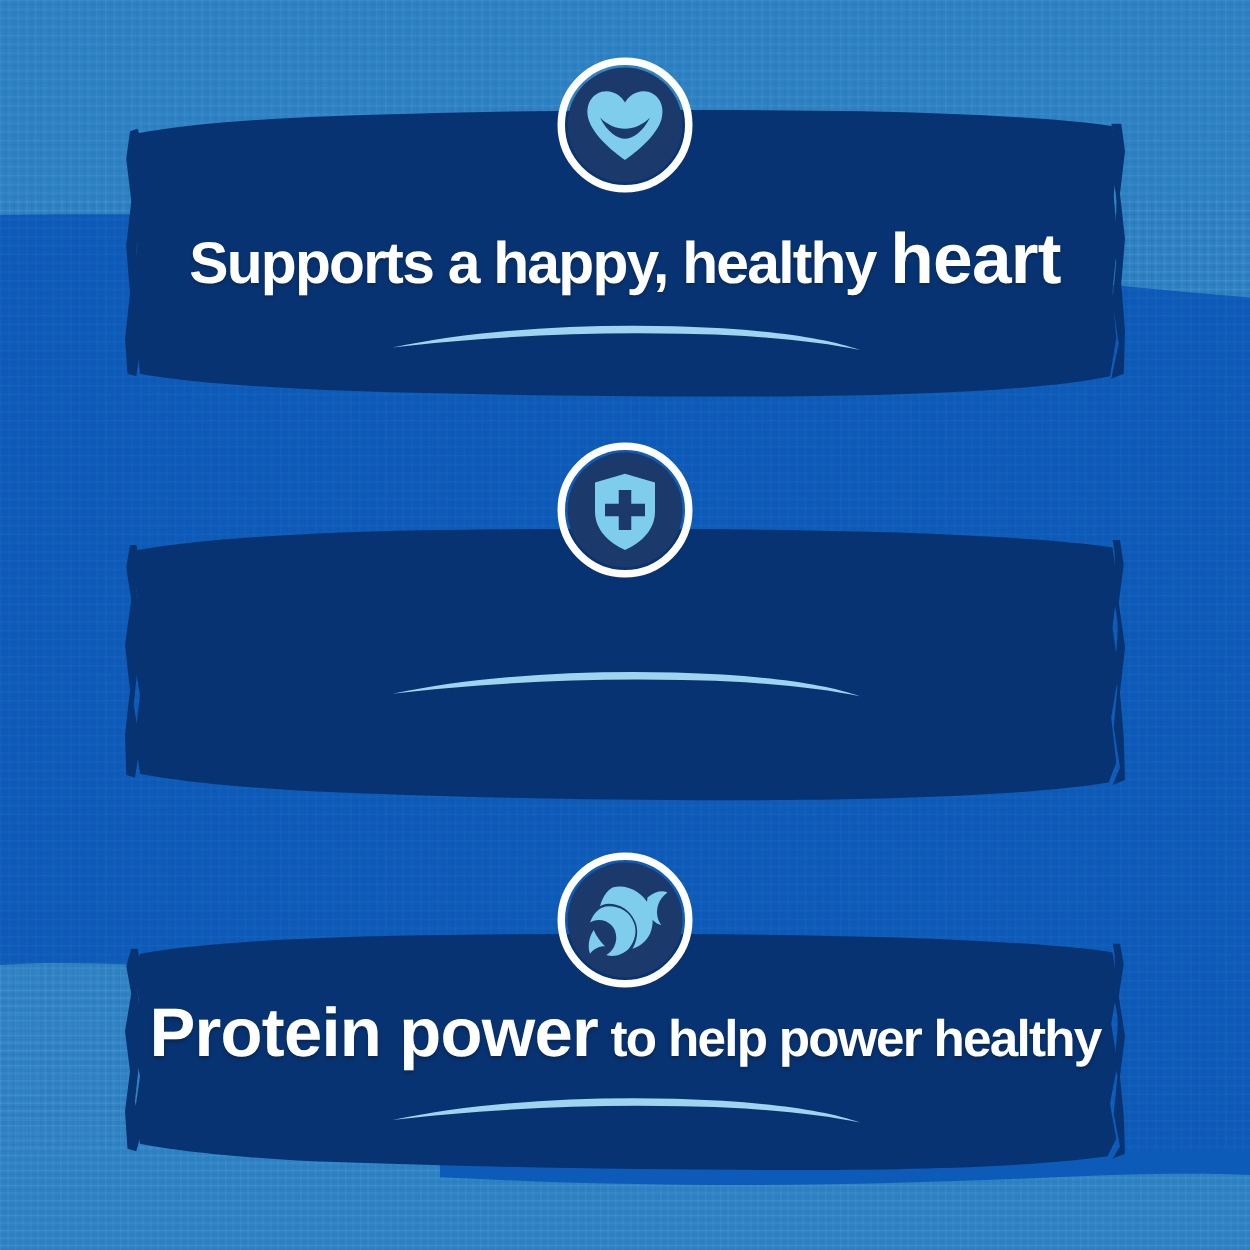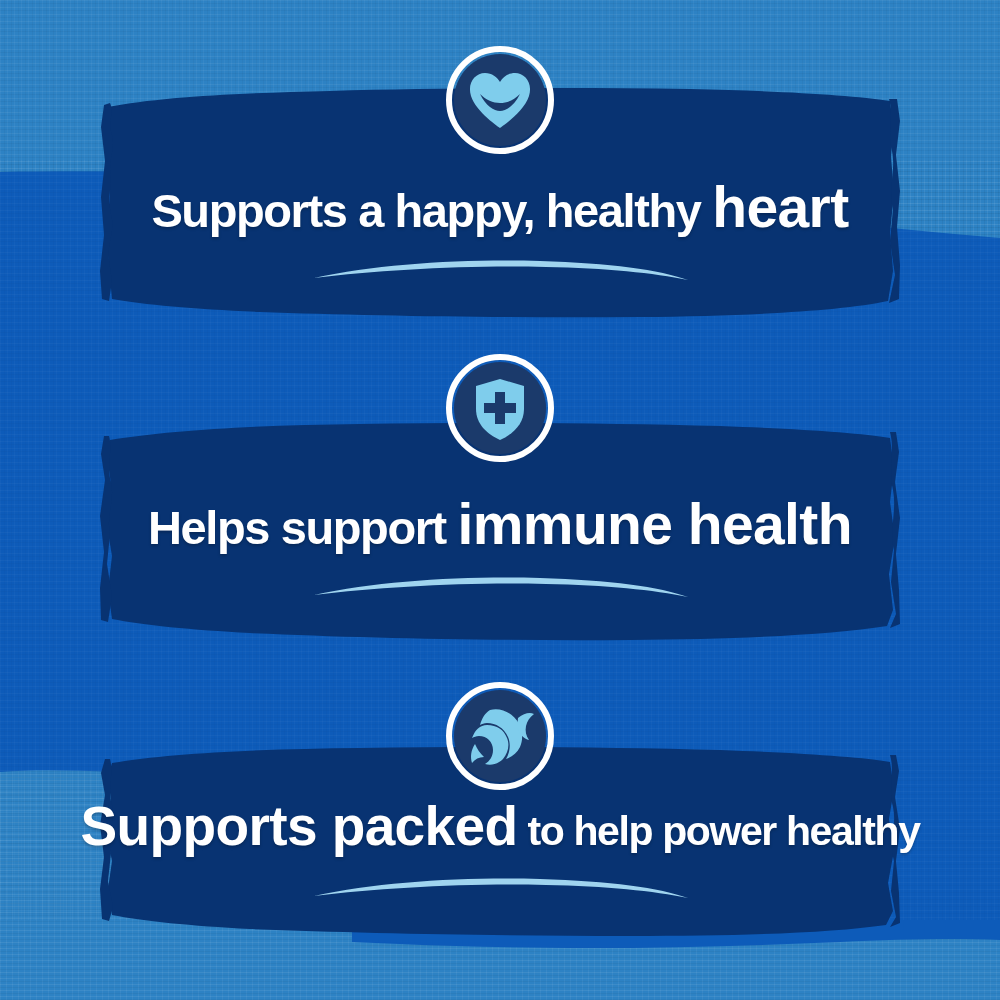--- a/index.html
+++ b/index.html
@@ -180,23 +180,20 @@
              C730,215 640,219 530,220 C400,221 260,218 150,213
              C92,210 42,205 12,199 L8,170 L12,136 L6,100 L11,64 L7,36 Z" fill="#083372"></path>
     <path d="M9,16 C13,30 6,46 11,62 C15,80 6,96 10,114 L7,144 L12,176
              L8,202 L1,200 L0,168 L4,132 L0,96 L5,60 L1,34 L4,16 Z" fill="#083372"></path>
     <path d="M790,12 C795,30 788,50 793,70 C797,90 789,110 794,130
              L791,162 L796,194 L790,208 L800,204 L799,170 L796,134
              L800,98 L795,62 L799,32 L796,12 Z" fill="#083372"></path>
   </svg>
   <div class="banner-content">
     <div class="stack b2-stack">
-      <div class="headline hl-2">
-        <span class="small">Helps support </span><span class="big">immune health</span>
-      </div>
       <svg class="swoosh" viewBox="0 0 380 26">
         <path d="M4,20 C70,6 150,1 230,3 C300,5 350,12 378,22
                  C344,15 296,10 236,9 C156,7 72,12 4,20 Z" fill="#9fd4ef"></path>
       </svg>
     </div>
   </div>
 </div>
 
 <div class="badge" id="badge-2">
   <svg viewBox="0 0 112 112">
@@ -217,21 +214,21 @@
              C92,181 42,176 12,170 L8,144 L12,116 L6,86 L11,56 L8,32 Z" fill="#083372"></path>
     <path d="M10,14 C14,28 7,44 12,60 C16,76 7,92 11,108 L8,136 L13,162
              L9,176 L2,174 L0,144 L4,112 L0,80 L5,50 L1,28 L5,14 Z" fill="#083372"></path>
     <path d="M790,10 C795,26 788,44 793,62 C797,80 789,98 794,116
              L791,146 L796,172 L790,182 L800,178 L799,148 L796,116
              L800,84 L795,52 L799,26 L796,10 Z" fill="#083372"></path>
   </svg>
   <div class="banner-content">
     <div class="stack b3-stack">
       <div class="headline hl-3">
-        <span class="big">Supports packed</span><span class="small"> to help power healthy</span>
+        <span class="big">Protein power</span><span class="small"> to help power healthy</span>
       </div>
       <svg class="swoosh" viewBox="0 0 380 26">
         <path d="M4,20 C70,6 150,1 230,3 C300,5 350,12 378,22
                  C344,15 296,10 236,9 C156,7 72,12 4,20 Z" fill="#9fd4ef"></path>
       </svg>
     </div>
   </div>
 </div>
 
 <div class="badge" id="badge-3">

